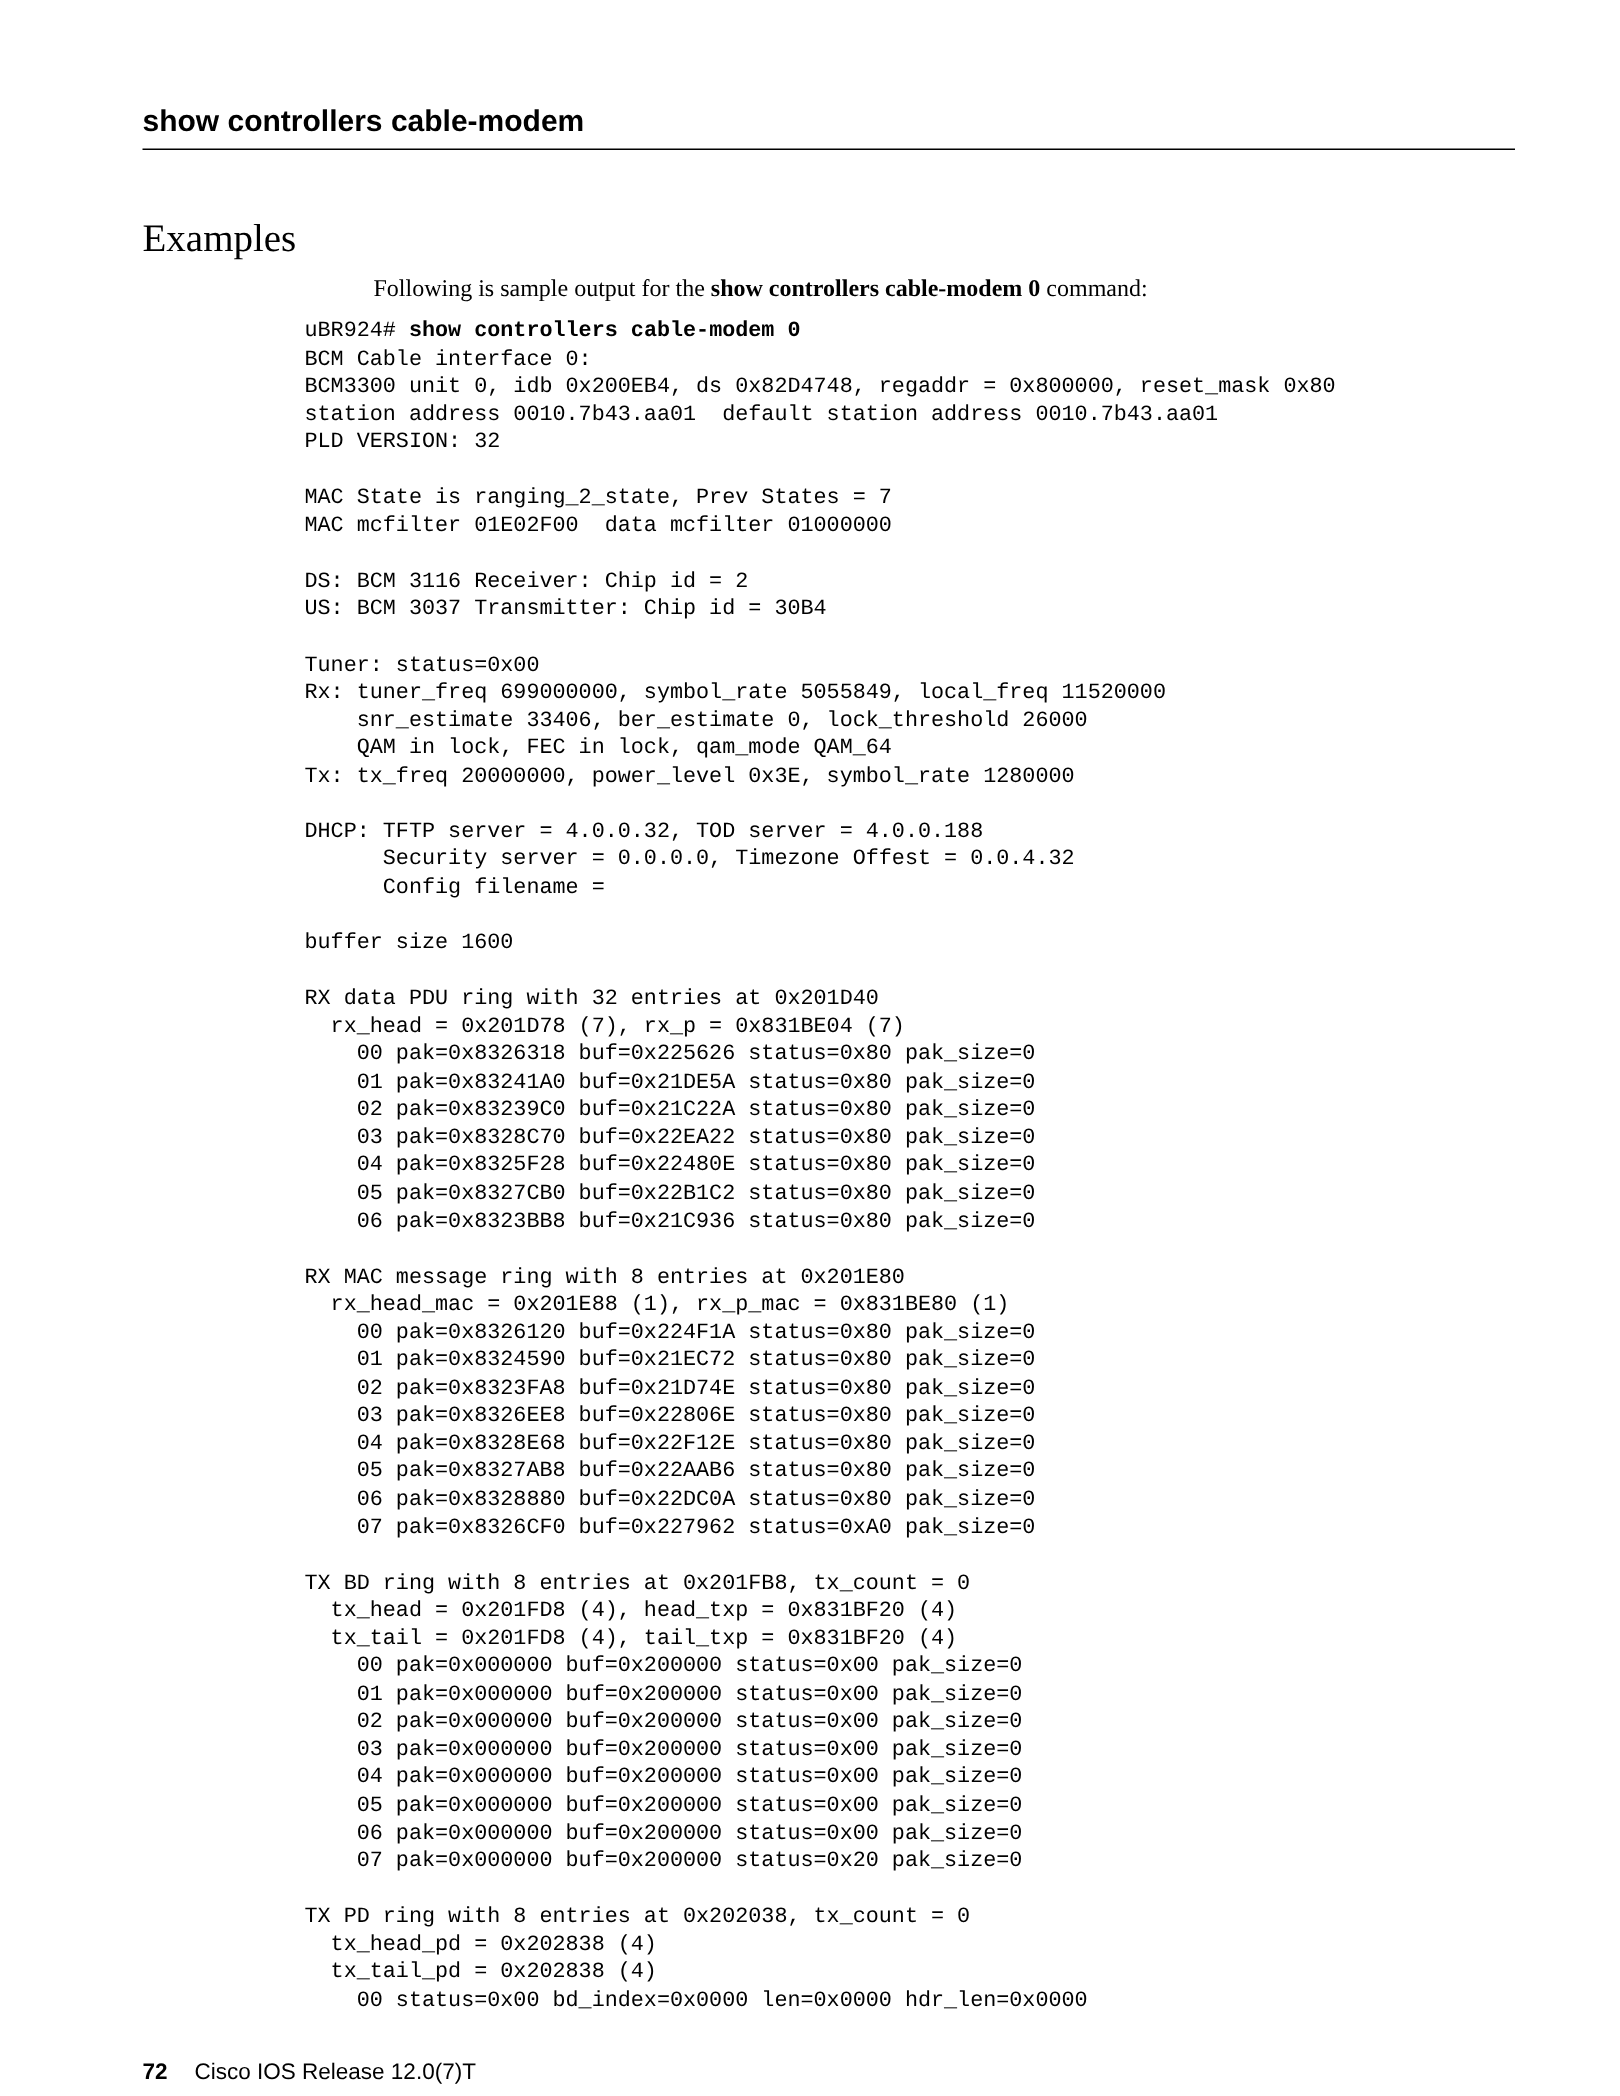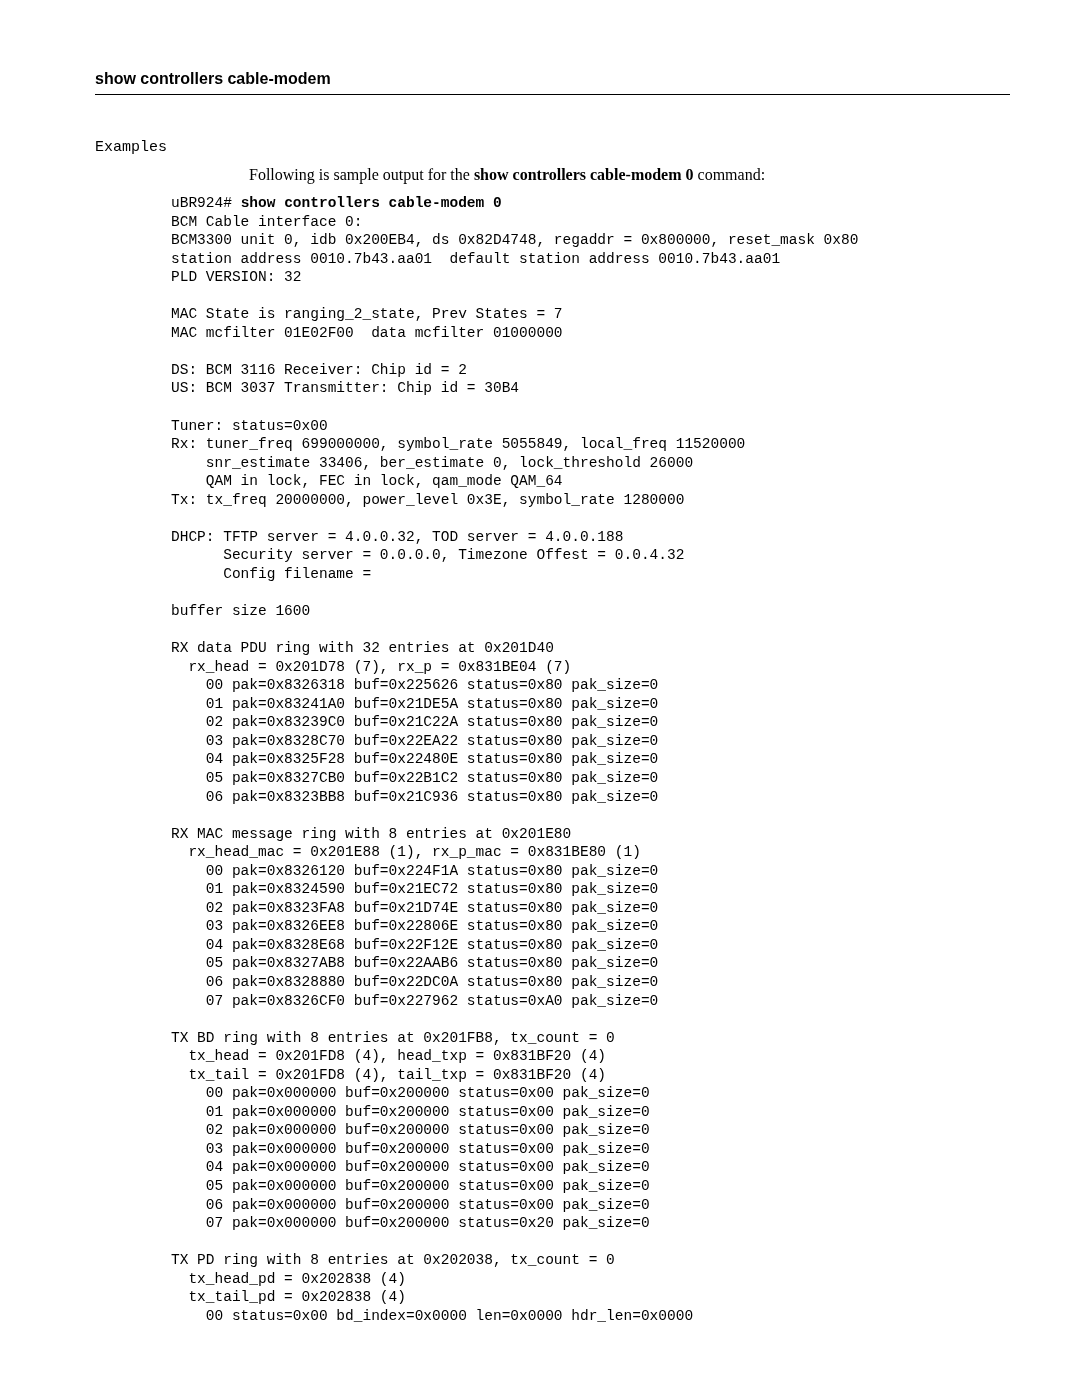--- a/index.html
+++ b/index.html
@@ -16,43 +16,43 @@
     padding: 70px 70px 30px 95px;
   }
   .header-line {
     border-bottom: 1.5px solid #000;
     padding-bottom: 6px;
     margin-bottom: 44px;
   }
   .header-text {
     font-family: Helvetica, Arial, sans-serif;
     font-weight: bold;
-    font-size: 16px;
+    font-size: 20px;
   }
   .section-heading {
-    font-family: Liberation Mono, monospace;
-    font-size: 15px;
+    font-family: Liberation Serif, serif;
+    font-size: 26px;
     font-weight: normal;
     margin-bottom: 10px;
   }
   .body-text {
     font-family: "Times New Roman", Times, serif;
     font-size: 16px;
     margin-left: 154px;
     margin-bottom: 10px;
   }
   .body-text b {
     font-weight: bold;
   }
   .console {
     font-family: "Courier New", Courier, monospace;
     font-size: 14.5px;
     line-height: 1.28;
     white-space: pre;
-    margin-left: 76px;
+    margin-left: 108px;
   }
   .console-bold {
     font-weight: bold;
   }
   .footer {
     margin-top: 30px;
     font-family: Helvetica, Arial, sans-serif;
     font-size: 15px;
   }
   .page-num {
@@ -130,14 +130,17 @@
     04 pak=0x000000 buf=0x200000 status=0x00 pak_size=0
     05 pak=0x000000 buf=0x200000 status=0x00 pak_size=0
     06 pak=0x000000 buf=0x200000 status=0x00 pak_size=0
     07 pak=0x000000 buf=0x200000 status=0x20 pak_size=0
 
 TX PD ring with 8 entries at 0x202038, tx_count = 0
   tx_head_pd = 0x202838 (4)
   tx_tail_pd = 0x202838 (4)
     00 status=0x00 bd_index=0x0000 len=0x0000 hdr_len=0x0000</span></div>
 
+  <div class="footer">
+    <span class="page-num">72</span><span>Cisco IOS Release 12.0(7)T</span>
+  </div>
 
 </div>
 
 </body></html>

